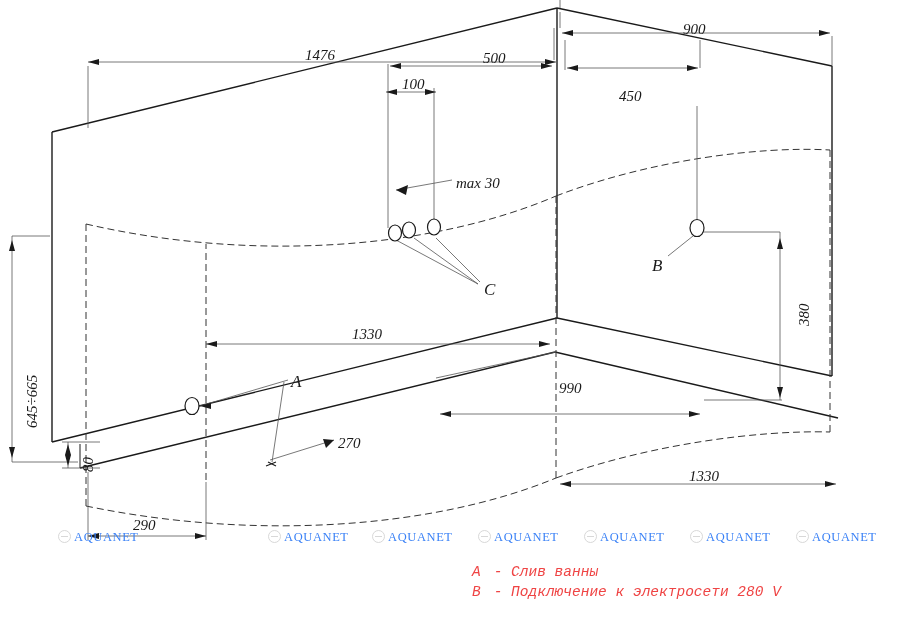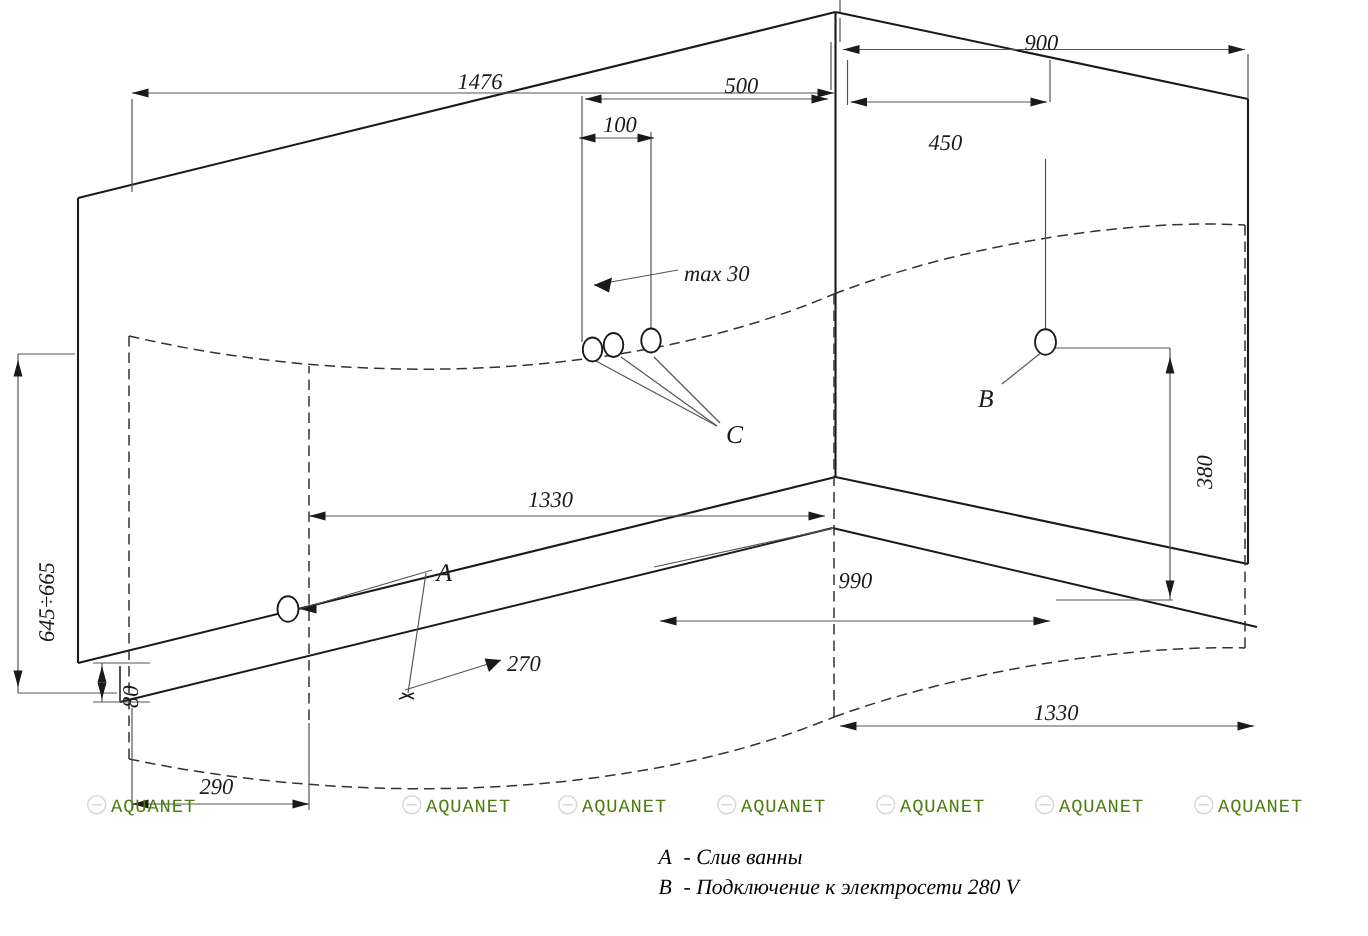--- a/index.html
+++ b/index.html
@@ -37,41 +37,41 @@
   .marker {
     position: absolute;
     font-family: "Liberation Serif", serif;
     font-style: italic;
     font-size: 17px;
     color: #1a1a1a;
     white-space: nowrap;
   }
   #legend {
     position: absolute;
-    left: 439px;
+    left: 472px;
     top: 562px;
-    font-family: Liberation Serif, serif;
+    font-family: Liberation Mono, monospace;
     font-style: italic;
     font-size: 14.5px;
-    color: #000000;
+    color: #ef4444;
     line-height: 20px;
     white-space: nowrap;
   }
   #legend .row {
     display: block;
   }
   #legend .key {
     display: inline-block;
     min-width: 13px;
   }
   .wmark {
     position: absolute;
-    font-family: Liberation Mono, monospace;
+    font-family: Liberation Serif, serif;
     font-size: 12.5px;
-    color: #4d7c0f;
+    color: #3b82f6;
     letter-spacing: 0.6px;
     white-space: nowrap;
   }
   .wmark .wm-dot {
     display: inline-block;
     width: 11px;
     height: 11px;
     border-radius: 50%;
     border: 1px solid #d8d8d8;
     position: relative;

